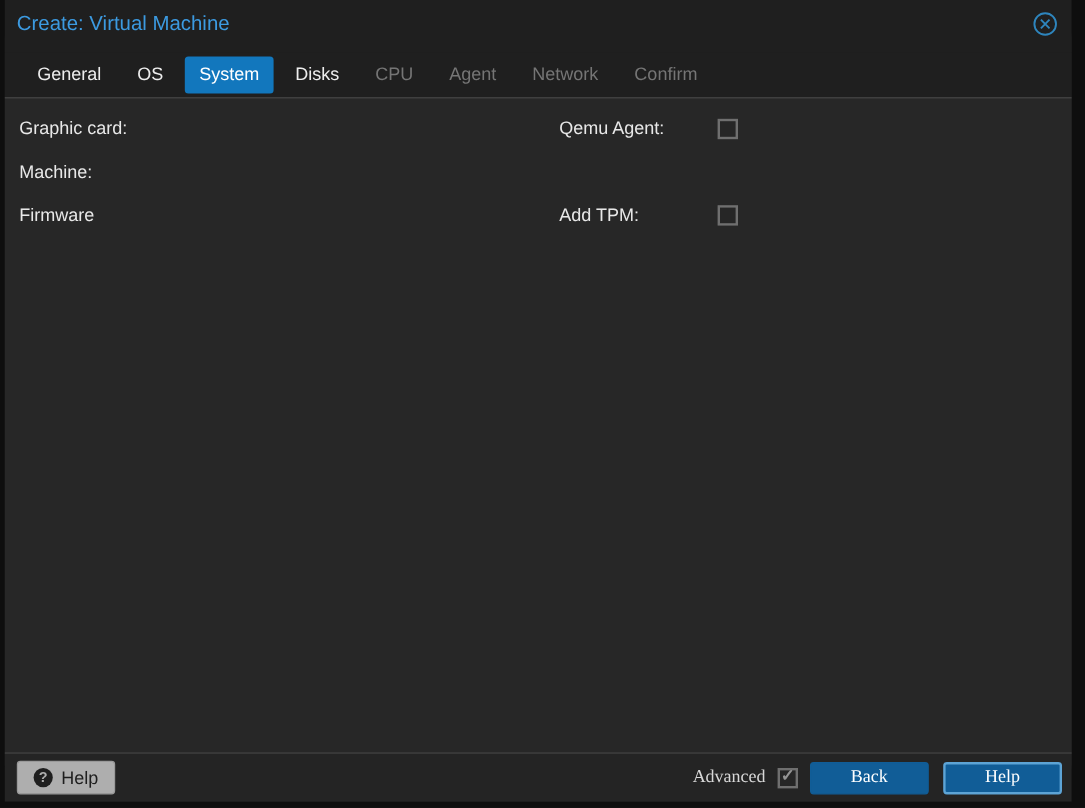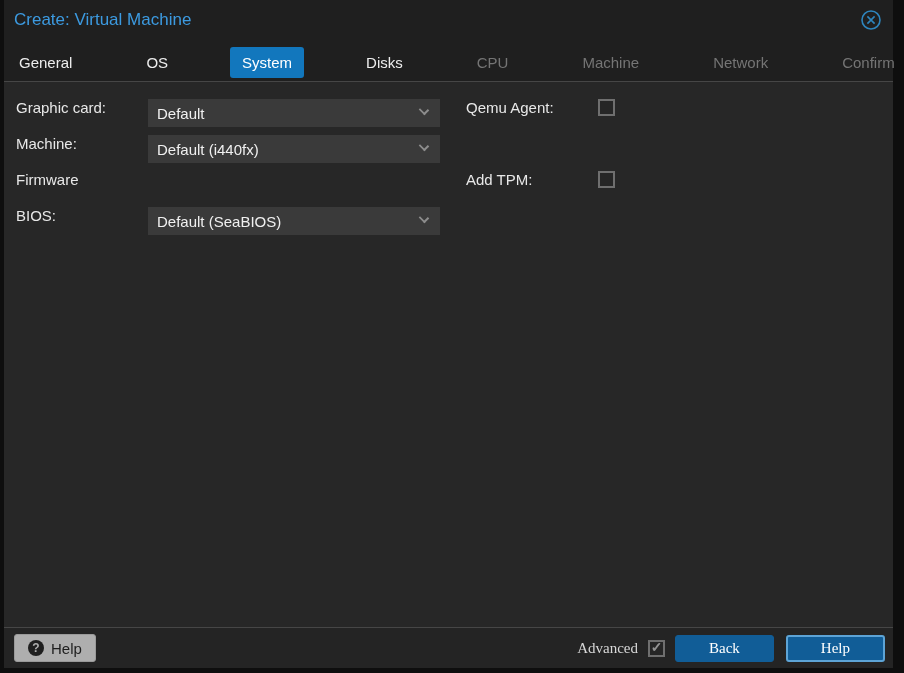--- a/index.html
+++ b/index.html
@@ -9,21 +9,21 @@
   .dialog { position:absolute; left:4px; top:0; width:889px; height:668px;
             background:#1f1f1f;border-radius:31px; }
 
   
   .hdr { position:absolute; left:0; top:0; right:0; height:44px; background:#1f1f1f; }
   .title { position:absolute; left:10px; top:10px; font-size:17px; color:#3c9ae0; }
   .close-btn { position:absolute; right:11px; top:9px; width:22px; height:22px; cursor:pointer; }
 
   
   .tabbar { position:absolute; left:0; top:44px; right:0; height:37px;
-            display:flex; align-items:center; padding-left:3px; background:#1f1f1f;gap:44px; }
+            display:flex; align-items:center; padding-left:15px; background:#1f1f1f; }
   .tab { padding:7px 12px; margin-right:6px; font-size:15px; color:#ededed;
          border-radius:3px; cursor:pointer; white-space:nowrap; }
   .tab.active { background:#1277bd; color:#ffffff; }
   .tab.disabled { color:#757575; cursor:default; }
 
   
   .panel { position:absolute; left:0; top:81px; right:0; bottom:41px;
            background:#272727; border-top:1px solid #464646; }
   .col { position:absolute; top:17px; }
   .col-left  { left:12px; }
@@ -72,51 +72,36 @@
       </svg>
     </div>
   </div>
 
   <div class="tabbar">
     <div class="tab enabled"><span>General</span></div>
     <div class="tab enabled"><span>OS</span></div>
     <div class="tab active"><span>System</span></div>
     <div class="tab enabled"><span>Disks</span></div>
     <div class="tab disabled"><span>CPU</span></div>
-    <div class="tab disabled"><span>Machine</span></div>
+    <div class="tab disabled"><span>Agent</span></div>
     <div class="tab disabled"><span>Network</span></div>
     <div class="tab disabled"><span>Confirm</span></div>
   </div>
 
   <div class="panel">
 
     <div class="col col-left">
       <div class="frow">
         <div class="flabel">Graphic card:</div>
-        <div class="field">
-          <span class="val">Default</span>
-          <span class="chev"></span>
-        </div>
       </div>
       <div class="frow">
         <div class="flabel">Machine:</div>
-        <div class="field">
-          <span class="val">Default (i440fx)</span>
-          <span class="chev"></span>
-        </div>
       </div>
       <div class="frow">
         <div class="section-label">Firmware</div>
-      </div>
-      <div class="frow">
-        <div class="flabel">BIOS:</div>
-        <div class="field">
-          <span class="val">Default (SeaBIOS)</span>
-          <span class="chev"></span>
-        </div>
       </div>
     </div>
 
     <div class="col col-right">
       <div class="frow">
         <div class="flabel">Qemu Agent:</div>
         <div class="cbox">
           
         </div>
       </div>

